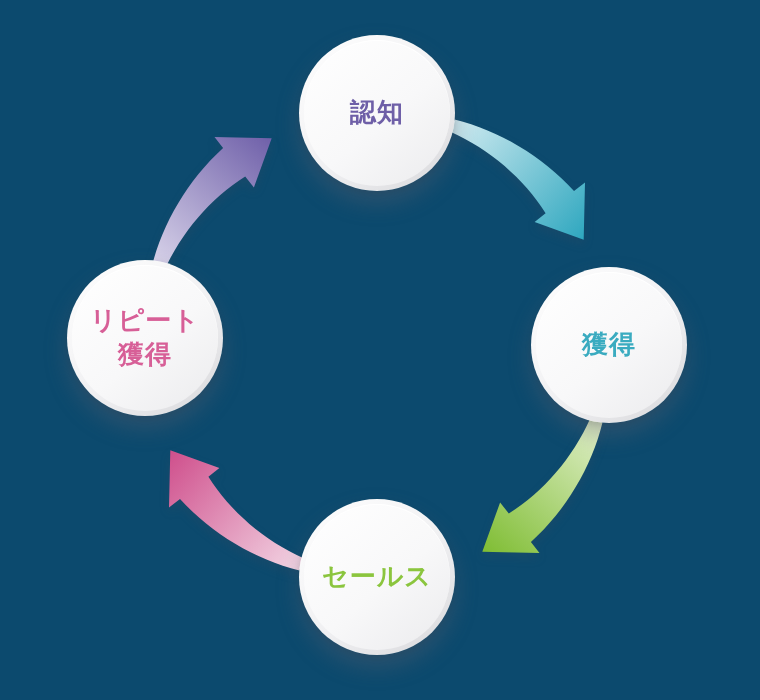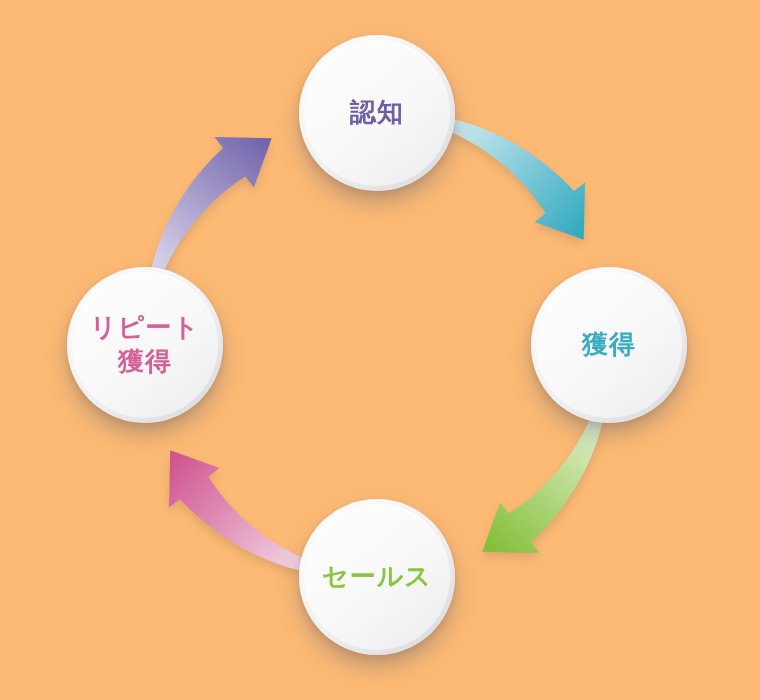--- a/index.html
+++ b/index.html
@@ -1,17 +1,17 @@
 <!DOCTYPE html>
 <html><head>
 <meta charset="utf-8">
 <style>
   html,body{margin:0;padding:0;background:#ffffff;}
   .stage{
-    position:relative;width:760px;height:700px;overflow:hidden;background:#fdba74;
+    position:relative;width:760px;height:700px;overflow:hidden;background:#0c4a6e;
     font-family:"Liberation Sans","DejaVu Sans",sans-serif;
   }
   #arrow-layer{position:absolute;left:0;top:0;z-index:1;}
   #arrow-layer path{filter:drop-shadow(0 5px 5px rgba(70,70,90,0.18));}
   .node{
     position:absolute;width:156px;height:156px;margin-left:-78px;margin-top:-78px;
     border-radius:50%;z-index:2;display:flex;align-items:center;justify-content:center;
     background:linear-gradient(140deg,#ffffff 0%,#f0f0f2 55%,#d7d7da 100%);
     box-shadow:0 12px 22px rgba(96,96,112,0.38),0 3px 6px rgba(0,0,0,0.10);
   }
@@ -68,19 +68,19 @@
     </span>
   </div>
 
   <div class="node" style="left: 377px; top: 577px;">
     <span class="node-label" style="color: rgb(139, 197, 62);">
       <span class="node-line">セールス</span>
       <span class="node-line"></span>
     </span>
   </div>
 
-  <div class="node" style="left: 145px; top: 345px;">
+  <div class="node" style="left: 145px; top: 338px;">
     <span class="node-label" style="color: rgb(215, 95, 151);">
       <span class="node-line">リピート</span>
       <span class="node-line">獲得</span>
     </span>
   </div>
 </div>
 
 </body></html>

